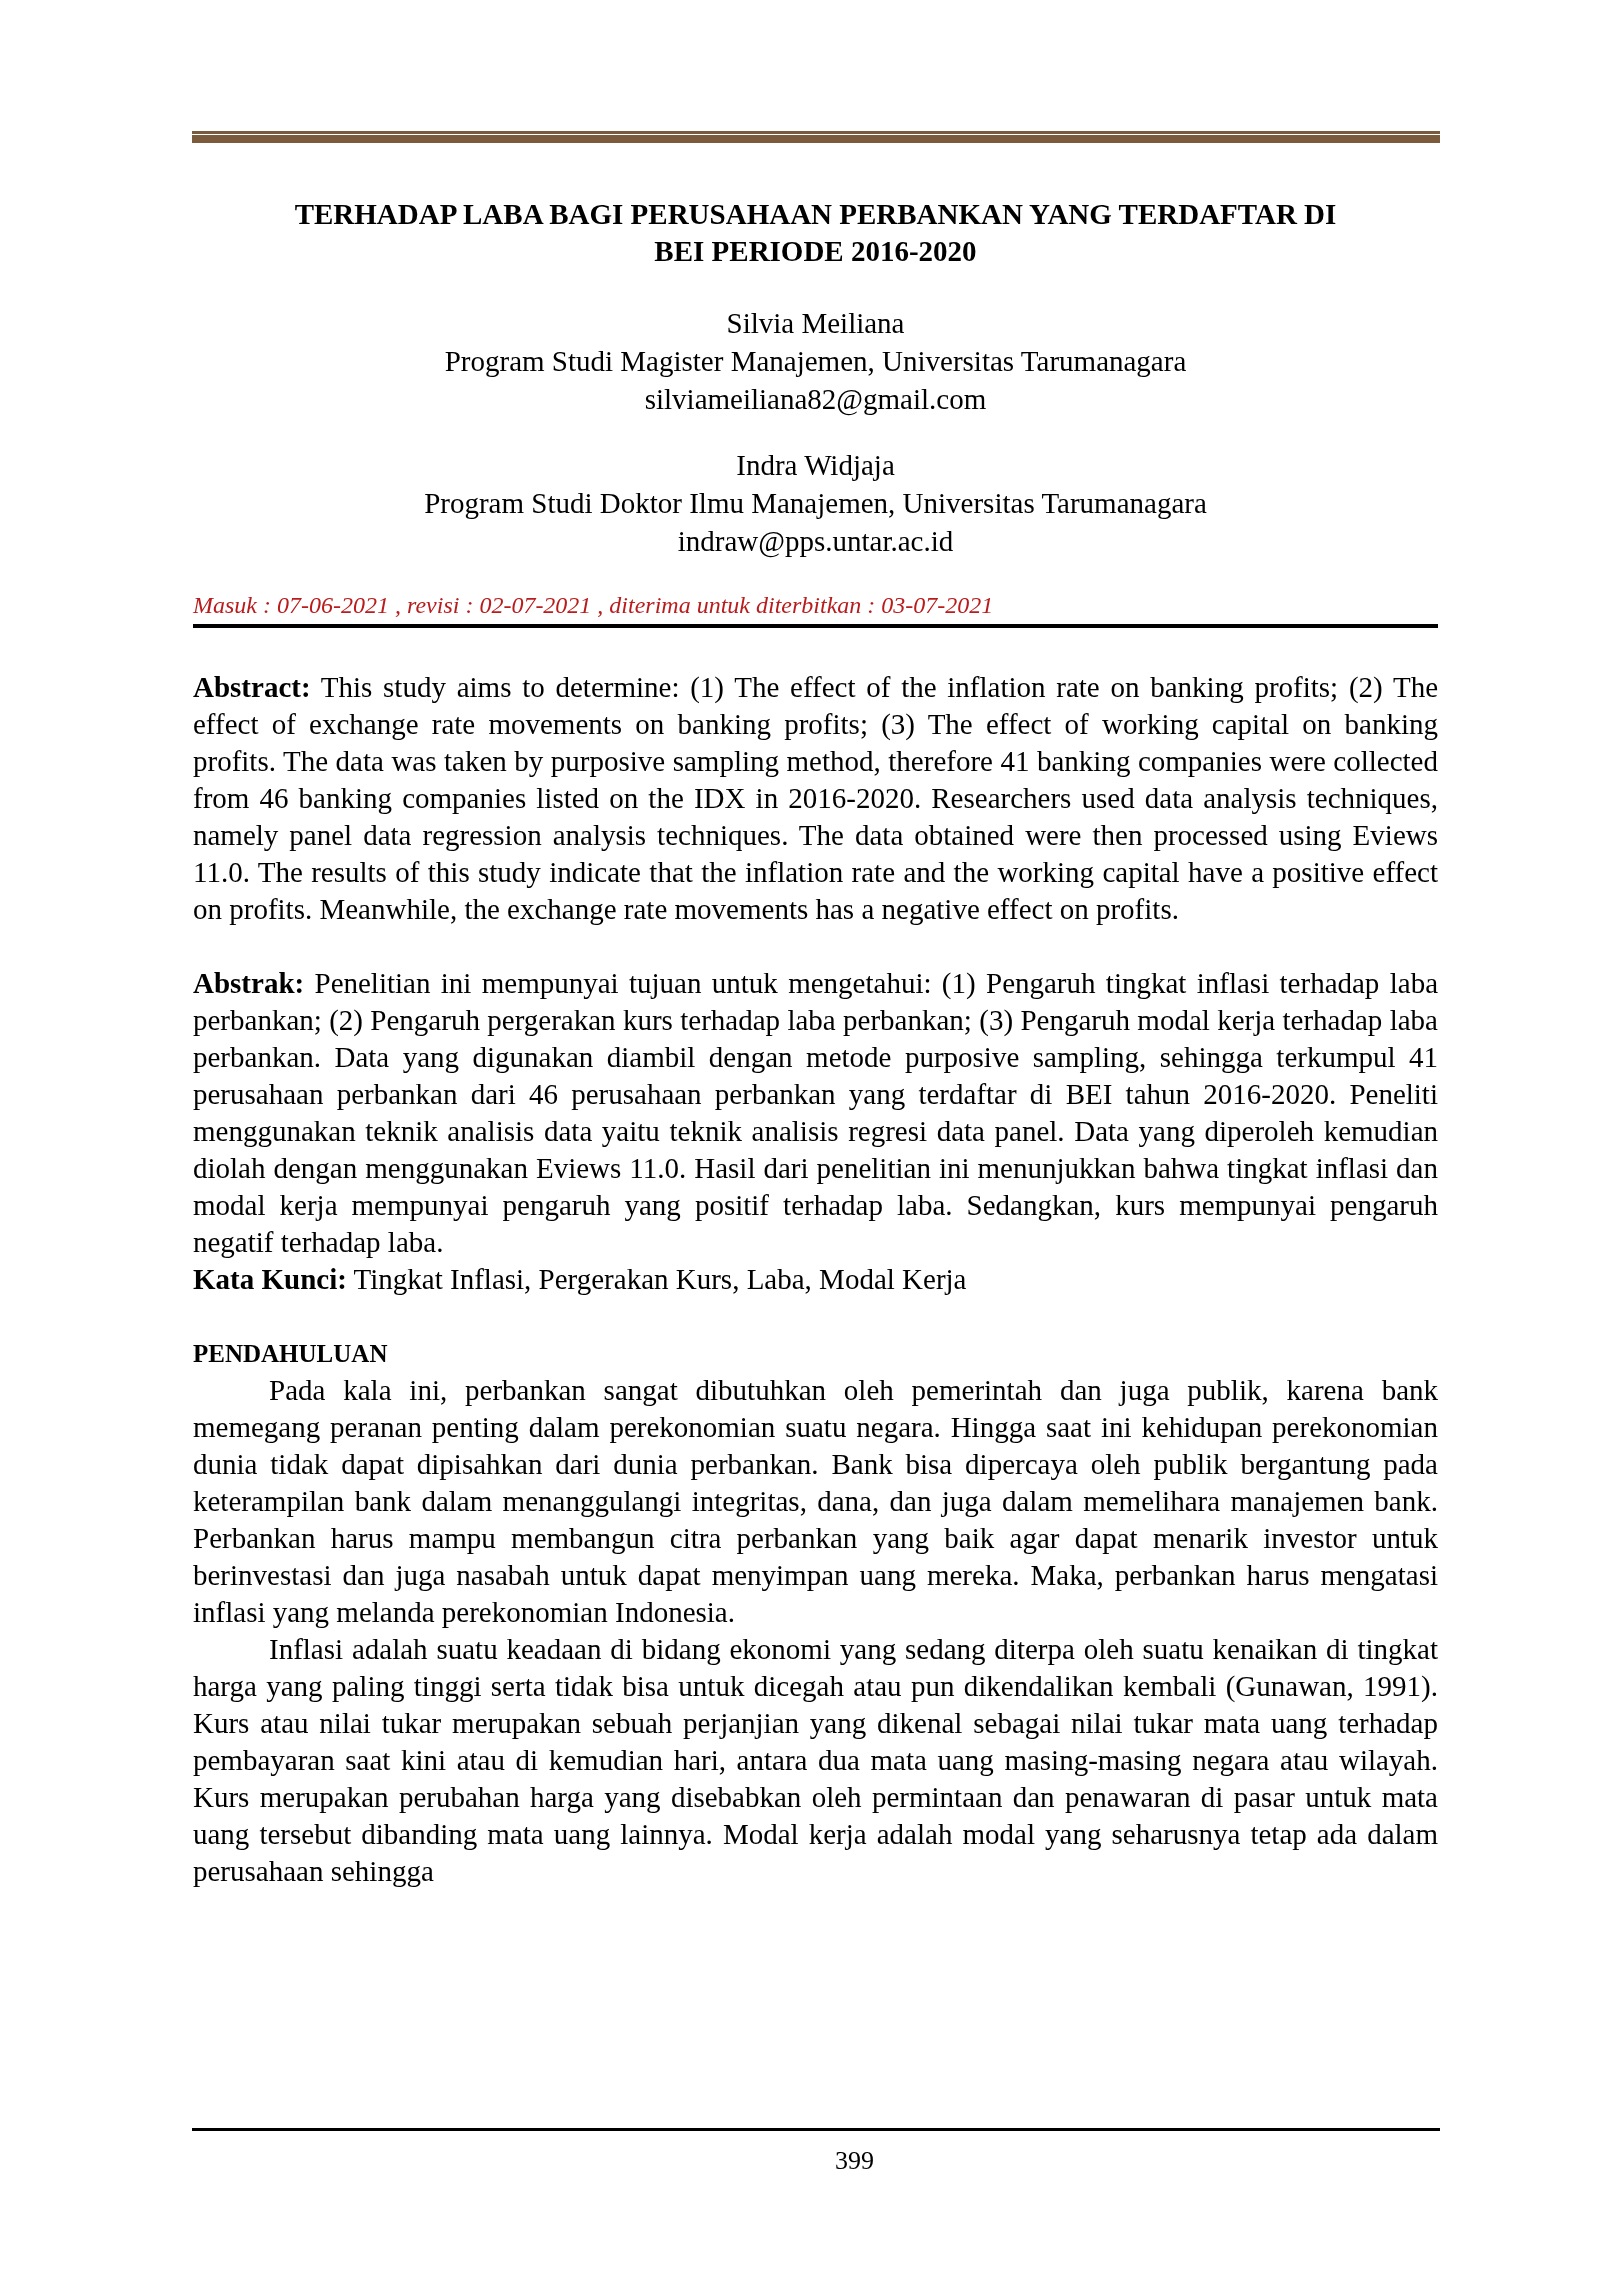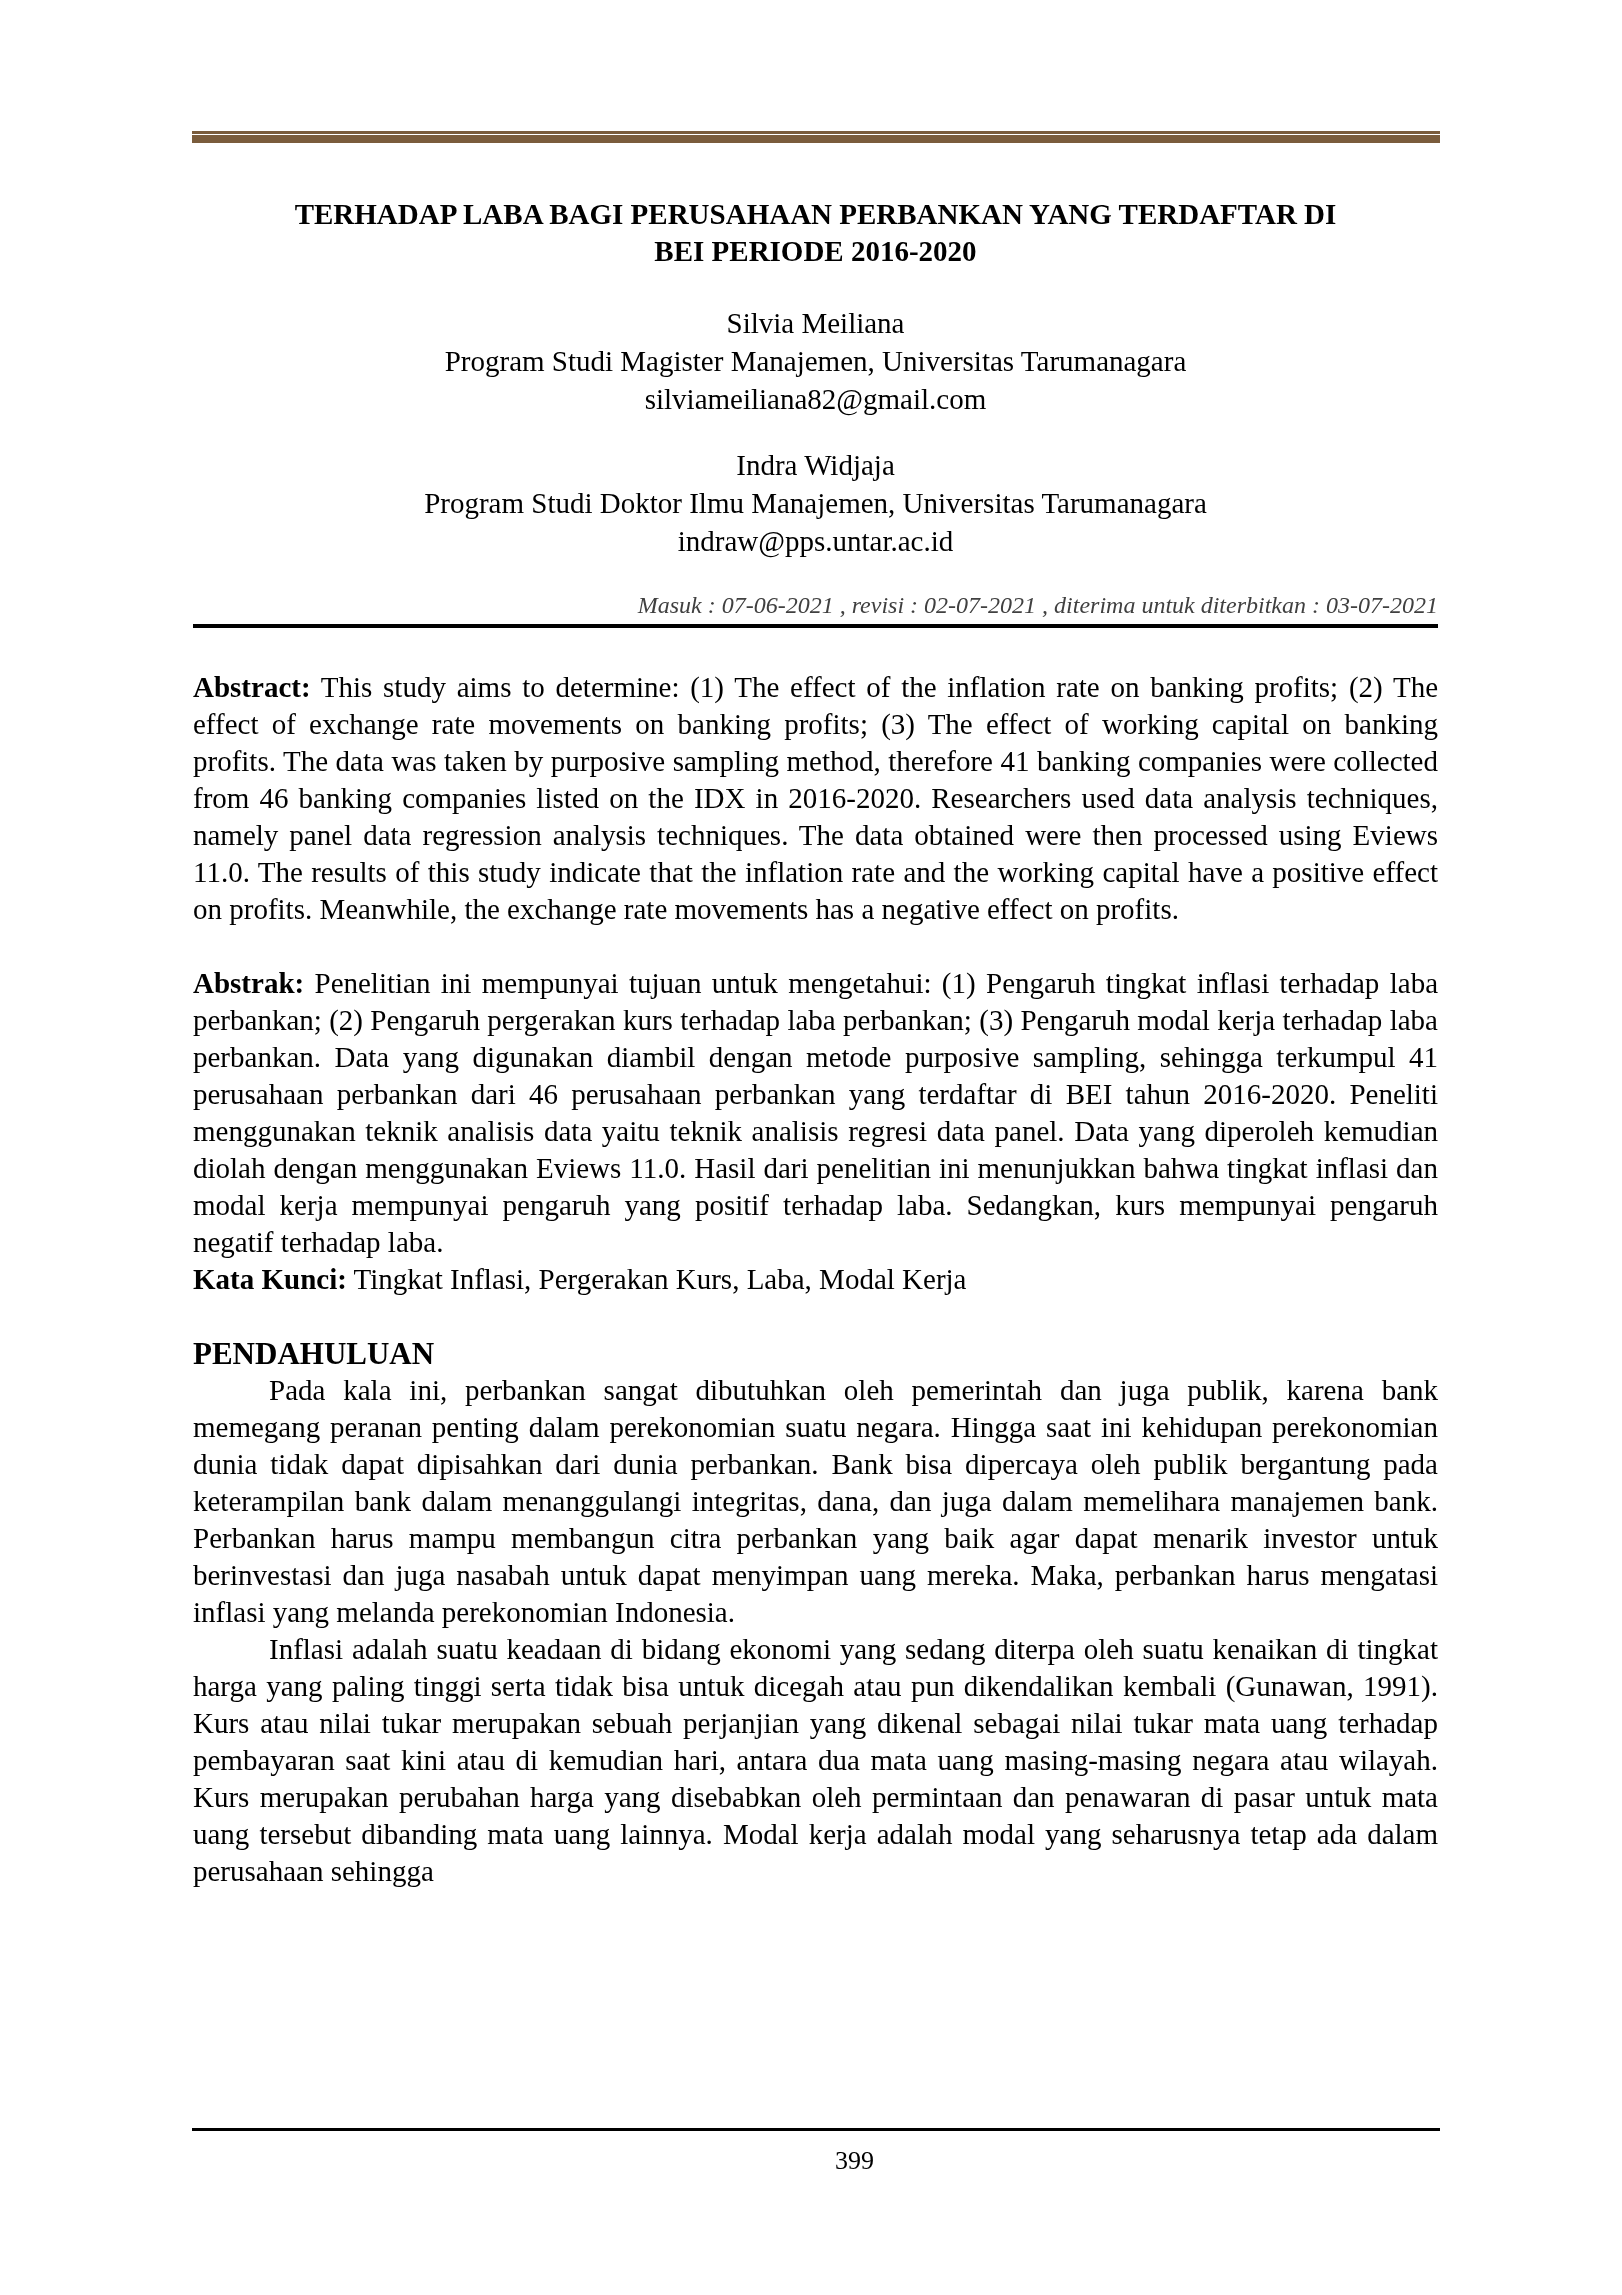--- a/index.html
+++ b/index.html
@@ -6,28 +6,28 @@
   body { width: 1623px; height: 2295px; position: relative; overflow: hidden;
          font-family: "Liberation Serif", "DejaVu Serif", serif; color: #000; }
   .page { position: absolute; left: 0; top: 0; width: 1623px; height: 2295px; }
   .bar-thin { position: absolute; left: 192px; width: 1248px; top: 131px; height: 2.6px; }
   .bar-thick { position: absolute; left: 192px; width: 1248px; top: 135px; height: 7.9px; }
   .content { position: absolute; left: 193px; width: 1245px; top: 196px; }
   .title { text-align: center; font-weight: bold; font-size: 29px; line-height: 37px; margin: 0; }
   .author-block { text-align: center; font-size: 29px; line-height: 38px; margin-top: 34px; }
   .author-block p { margin: 0; }
   .author-block + .author-block { margin-top: 28px; }
-  .dates { text-align: right; font-style: italic; font-size: 24px; line-height: 29px; margin-top: 31px; color: #404040; }
+  .dates { text-align: left; font-style: italic; font-size: 24px; line-height: 29px; margin-top: 31px; color: #b91c1c; }
   .rule-black { height: 3.9px; background: #000; margin-top: 3.9px; }
   .para { font-size: 29px; line-height: 37px; text-align: justify; margin: 0; }
   .abstract { margin-top: 41px; }
   .abstrak { margin-top: 37px; }
   .kw { margin: 0; font-size: 29px; line-height: 37px; }
   .bold { font-weight: bold; }
-  .section-heading { font-weight: bold; font-size: 31px; line-height: 37px; margin: 37px 0 0 0; }
+  .section-heading { font-weight: bold; font-size: 25px; line-height: 37px; margin: 37px 0 0 0; }
   .indent { text-indent: 76px; }
   .footer-rule { position: absolute; left: 192px; width: 1248px; top: 2128px; height: 2.6px; background: #000; }
   .page-number { position: absolute; left: 0; width: 1623px; top: 2145px; text-align: center; font-size: 26px; line-height: 31px; padding-left: 43px; }
 </style>
 </head>
 <body>
 
 <div class="page">
 
   <div class="bar-thin" style="background:#7a5c3c;"></div>

